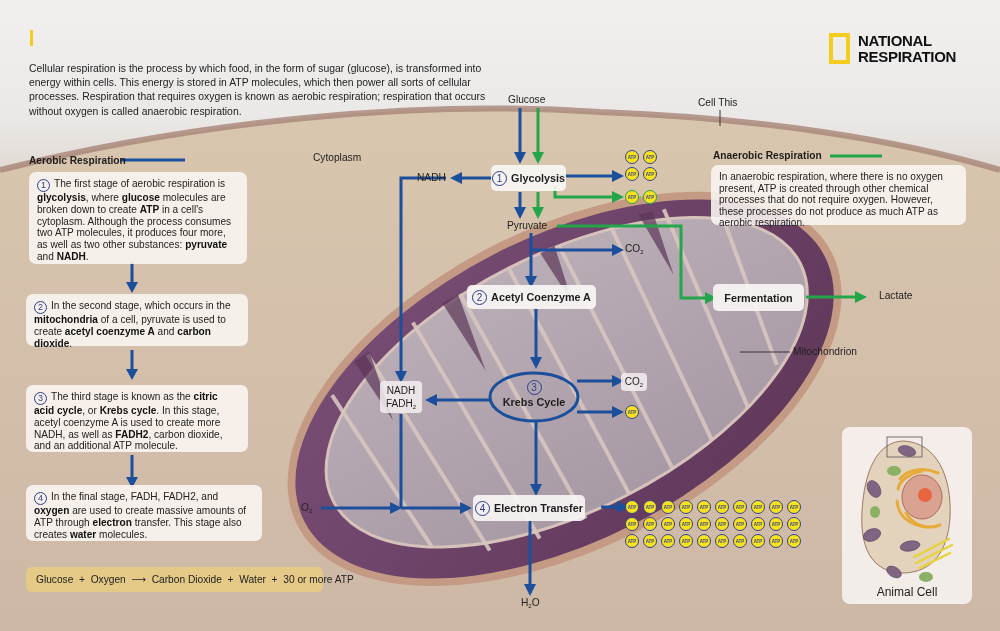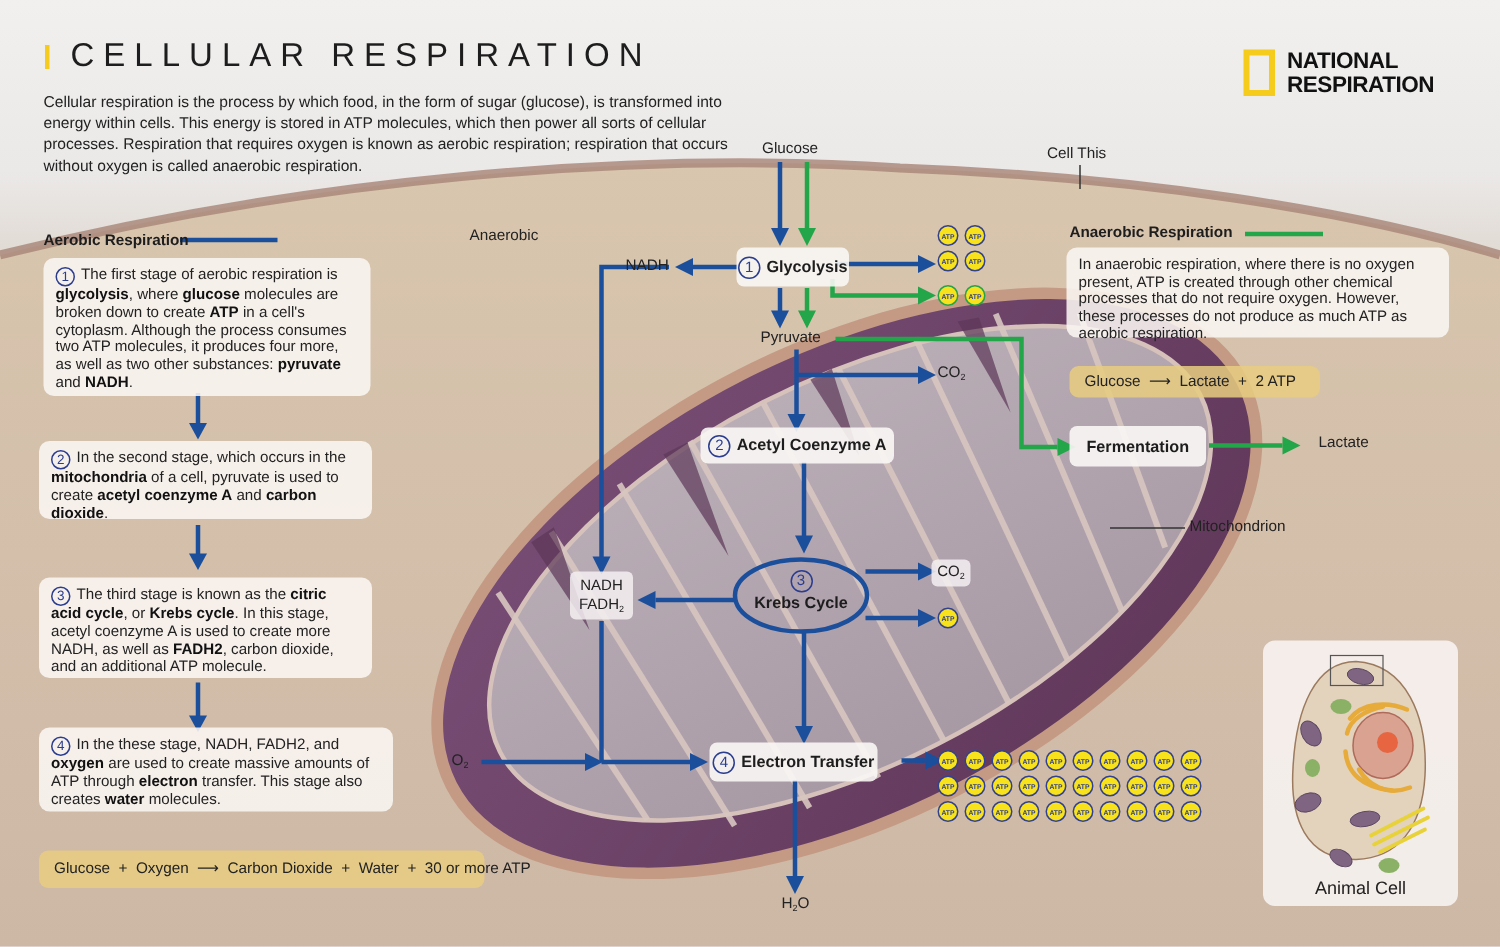--- a/index.html
+++ b/index.html
@@ -194,53 +194,51 @@
       <polygon points="532,207 544,207 538,219"></polygon>
       <polygon points="705,292 705,304 717,298"></polygon>
       <polygon points="855,291 855,303 867,297"></polygon>
     </g>
 
     <line x1="120" y1="160" x2="185" y2="160" stroke="#1b4f9c" stroke-width="3"></line>
     <line x1="830" y1="156" x2="882" y2="156" stroke="#23a549" stroke-width="3"></line>
   </svg>
 
   <div class="abs title-bar"></div>
-  <h1 class="abs title">CELLULAR RESPIRATION</h1>
   <p class="abs intro">Cellular respiration is the process by which food, in the form of sugar (glucose), is transformed into energy within cells. This energy is stored in ATP molecules, which then power all sorts of cellular processes. Respiration that requires oxygen is known as aerobic respiration; respiration that occurs without oxygen is called anaerobic respiration.</p>
 
   <div class="abs ng-box"></div>
   <div class="abs ng-text">
     <div>NATIONAL</div>
     <div>RESPIRATION</div>
   </div>
 
   <div class="abs sect-title" style="left:29px;top:155px">Aerobic Respiration</div>
 
   <div class="abs card" style="left:29px;top:172px;width:218px;height:92px">
     <span class="num">1</span><span class="rich"><span>The first stage of aerobic respiration is </span><b>glycolysis</b><span>, where </span><b>glucose</b><span> molecules are broken down to create </span><b>ATP</b><span> in a cell's cytoplasm. Although the process consumes two ATP molecules, it produces four more, as well as two other substances: </span><b>pyruvate</b><span> and </span><b>NADH</b><span>.</span></span>
   </div>
   <div class="abs card" style="left:26px;top:294px;width:222px;height:52px">
     <span class="num">2</span><span class="rich"><span>In the second stage, which occurs in the </span><b>mitochondria</b><span> of a cell, pyruvate is used to create </span><b>acetyl coenzyme A</b><span> and </span><b>carbon dioxide</b><span>.</span></span>
   </div>
   <div class="abs card" style="left:26px;top:385px;width:222px;height:67px">
     <span class="num">3</span><span class="rich"><span>The third stage is known as the </span><b>citric acid cycle</b><span>, or </span><b>Krebs cycle</b><span>. In this stage, acetyl coenzyme A is used to create more NADH, as well as </span><b>FADH2</b><span>, carbon dioxide, and an additional ATP molecule.</span></span>
   </div>
   <div class="abs card" style="left:26px;top:485px;width:236px;height:56px">
-    <span class="num">4</span><span class="rich"><span>In the these stage, NADH, FADH2, and </span><b>oxygen</b><span> are used to create massive amounts of ATP through </span><b>electron</b><span> transfer. This stage also creates </span><b>water</b><span> molecules.</span></span>
+    <span class="num">4</span><span class="rich"><span>In the final stage, FADH, FADH2, and </span><b>oxygen</b><span> are used to create massive amounts of ATP through </span><b>electron</b><span> transfer. This stage also creates </span><b>water</b><span> molecules.</span></span>
   </div>
 
   <div class="abs formula" style="left:26px;top:567px;width:297px;height:25px">Glucose  +  Oxygen  ⟶  Carbon Dioxide  +  Water  +  30 or more ATP</div>
 
   <div class="abs sect-title" style="left:713px;top:150px">Anaerobic Respiration</div>
   <div class="abs card" style="left:711px;top:165px;width:255px;height:60px;font-size:10.1px;line-height:11.6px">In anaerobic respiration, where there is no oxygen present, ATP is created through other chemical processes that do not require oxygen. However, these processes do not produce as much ATP as aerobic respiration.</div>
-  <div class="abs formula" style="left:713px;top:244px;width:167px;height:21px">Glucose  ⟶  Lactate  +  2 ATP</div>
 
   <div class="abs lbl" style="left:508px;top:94px">Glucose</div>
   <div class="abs lbl" style="left:698px;top:97px">Cell This</div>
-  <div class="abs lbl" style="left:313px;top:152px">Anaerobic</div>
+  <div class="abs lbl" style="left:313px;top:152px">Cytoplasm</div>
   <div class="abs lbl" style="left:417px;top:172px">NADH</div>
   <div class="abs lbl" style="left:507px;top:220px">Pyruvate</div>
   <div class="abs lbl" style="left:625px;top:243px"><span>CO</span><sub>2</sub></div>
   <div class="abs lbl" style="left:793px;top:346px">Mitochondrion</div>
   <div class="abs lbl" style="left:879px;top:290px">Lactate</div>
   <div class="abs lbl" style="left:301px;top:502px"><span>O</span><sub>2</sub></div>
   <div class="abs lbl" style="left:521px;top:597px"><span>H</span><sub>2</sub><span>O</span></div>
 
   <div class="abs small-node" style="left:621px;top:373px;width:26px;height:18px;padding-top:2px"><span>CO</span><sub>2</sub></div>
 

